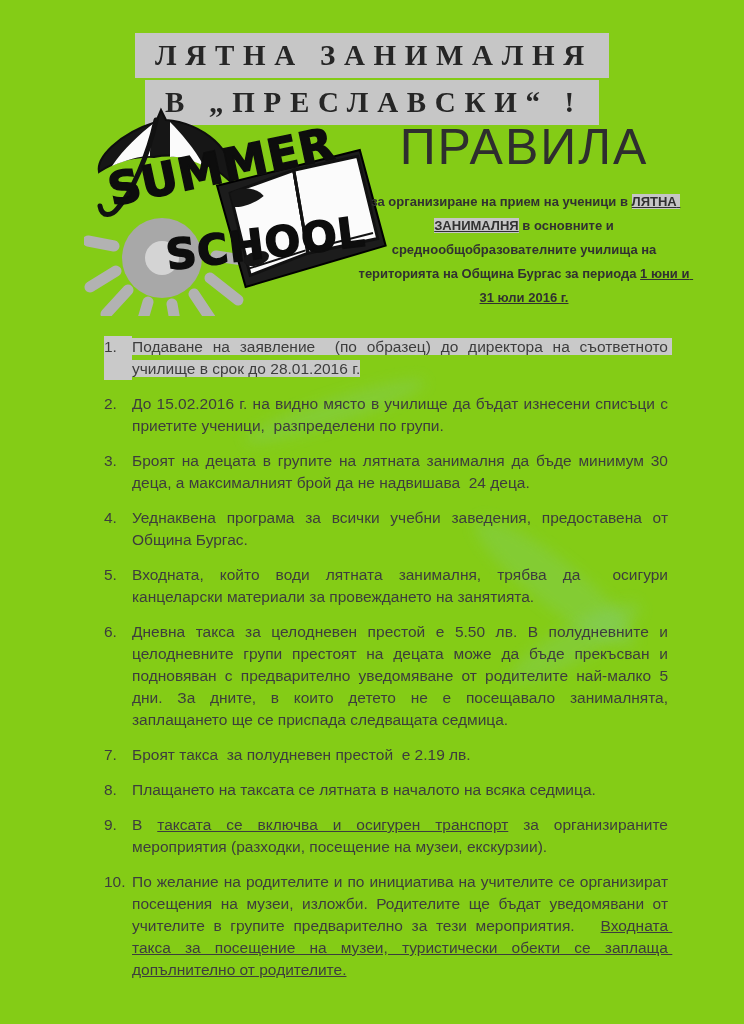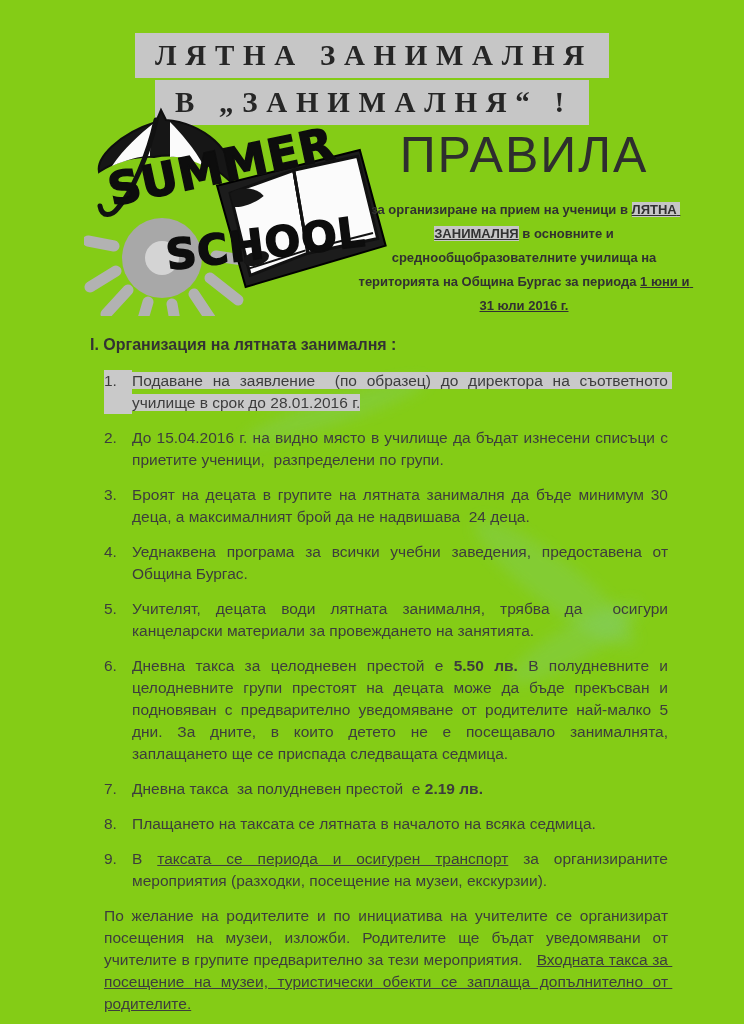--- a/index.html
+++ b/index.html
@@ -12,27 +12,27 @@
   .title-line .hl-band{
     display:inline-block;background:#c6c6c6;color:#262626;
     font-family:"Liberation Serif",serif;font-weight:bold;font-size:29px;
     letter-spacing:0.30em;padding:2px 16px 3px 20px;white-space:nowrap;
   }
 
   
   .logo{position:absolute;top:106px;left:84px;width:306px;height:210px;}
 
   
-  .right-col{position:absolute;top:124px;left:348px;width:352px;text-align:center;}
+  .right-col{position:absolute;top:116px;left:348px;width:352px;text-align:center;}
   .rules-heading{margin:0;font-weight:400;font-size:50px;line-height:62px;letter-spacing:2px;color:#2e2e2e;}
   .subtitle{margin:12px auto 0;width:348px;font-weight:bold;font-size:13px;line-height:24px;color:#313131;}
   .subtitle .seg{white-space:pre-wrap;}
   .seg-underline{text-decoration:underline;}
   .seg-highlight-underline{background:#c6c6c6;text-decoration:underline;}
-  .seg-bold{font-weight:bold;}
+  .seg-bold{font-weight:normal;}
 
   
   .content{position:absolute;top:336px;left:90px;width:578px;}
   .section-heading{margin:0 0 16px 0;font-weight:bold;font-size:16px;color:#333;}
   ol.rules{list-style:none;margin:0;padding:0 0 0 14px;}
   ol.rules li{display:flex;margin:0 0 13px 0;font-size:15.5px;line-height:22px;}
   ol.rules .num{flex:0 0 28px;color:#3d3d3d;}
   ol.rules .body{flex:1;text-align:justify;}
   ol.rules .body .seg{white-space:pre-wrap;}
   ol.rules li.hl .num,
@@ -48,21 +48,21 @@
 <body>
 
 <div class="sheet">
 
   <div class="scan-streak streak-a"></div>
   <div class="scan-streak streak-b"></div>
   <div class="scan-streak streak-c"></div>
 
   <div class="title-block">
     <span class="title-line"><span class="hl-band">ЛЯТНА ЗАНИМАЛНЯ</span></span>
-    <span class="title-line"><span class="hl-band">В „ЗАНИМАЛНЯ“ !</span></span>
+    <span class="title-line"><span class="hl-band">В „ПРЕСЛАВСКИ“ !</span></span>
   </div>
 
   <svg class="logo" viewBox="0 0 306 210" aria-hidden="true">
 
     <g stroke="#b2b2b2" stroke-width="11" stroke-linecap="round">
       <line x1="30" y1="140" x2="4" y2="135"></line>
       <line x1="32" y1="165" x2="6" y2="181"></line>
       <line x1="44" y1="184" x2="22" y2="208"></line>
       <line x1="64" y1="196" x2="54" y2="230"></line>
       <line x1="88" y1="198" x2="94" y2="232"></line>
@@ -97,57 +97,57 @@
     <text transform="translate(28 100) rotate(-12)" font-family="DejaVu Sans, sans-serif" font-size="45" font-weight="900" fill="#0d0d0d" stroke="#0d0d0d" stroke-width="1.5" letter-spacing="1">SUMMER</text>
     <text transform="translate(84 164) rotate(-7)" font-family="DejaVu Sans, sans-serif" font-size="42" font-weight="900" fill="#0d0d0d" stroke="#0d0d0d" stroke-width="1.5" letter-spacing="1">SCHOOL</text>
   </svg>
 
   <div class="right-col">
     <h1 class="rules-heading">ПРАВИЛА</h1>
     <p class="subtitle"><span class="seg seg-plain">за организиране на прием на ученици в </span><span class="seg seg-highlight-underline">ЛЯТНА ЗАНИМАЛНЯ</span><span class="seg seg-plain"> в основните и среднообщобразователните училища на територията на Община Бургас за периода </span><span class="seg seg-underline">1 юни и 31 юли 2016 г.</span></p>
   </div>
 
   <div class="content">
-    <p class="section-heading">I. Организация на лятната занималня :</p>
     <ol class="rules">
         <li class="hl">
           <span class="num">1.</span>
           <span class="body"><span class="seg seg-plain">Подаване на заявление  (по образец) до директора на съответното училище в срок до 28.01.2016 г.</span></span>
         </li>
         <li>
           <span class="num">2.</span>
-          <span class="body"><span class="seg seg-plain">До 15.04.2016 г. на видно място в училище да бъдат изнесени списъци с приетите ученици,  разпределени по групи.</span></span>
+          <span class="body"><span class="seg seg-plain">До 15.02.2016 г. на видно място в училище да бъдат изнесени списъци с приетите ученици,  разпределени по групи.</span></span>
         </li>
         <li>
           <span class="num">3.</span>
           <span class="body"><span class="seg seg-plain">Броят на децата в групите на лятната занималня да бъде минимум 30 деца, а максималният брой да не надвишава  24 деца.</span></span>
         </li>
         <li>
           <span class="num">4.</span>
           <span class="body"><span class="seg seg-plain">Уеднаквена програма за всички учебни заведения, предоставена от Община Бургас.</span></span>
         </li>
         <li>
           <span class="num">5.</span>
-          <span class="body"><span class="seg seg-plain">Учителят, децата води лятната занималня, трябва да  осигури  канцеларски материали за провеждането на занятията.</span></span>
+          <span class="body"><span class="seg seg-plain">Входната, който води лятната занималня, трябва да  осигури  канцеларски материали за провеждането на занятията.</span></span>
         </li>
         <li>
           <span class="num">6.</span>
           <span class="body"><span class="seg seg-plain">Дневна такса за целодневен престой е </span><span class="seg seg-bold">5.50 лв.</span><span class="seg seg-plain"> В полудневните и целодневните групи престоят на децата може да бъде прекъсван и подновяван с предварително уведомяване от родителите най-малко 5 дни. За дните, в които детето не е посещавало занималнята, заплащането ще се приспада следващата седмица.</span></span>
         </li>
         <li>
           <span class="num">7.</span>
-          <span class="body"><span class="seg seg-plain">Дневна такса  за полудневен престой  е </span><span class="seg seg-bold">2.19 лв.</span></span>
+          <span class="body"><span class="seg seg-plain">Броят такса  за полудневен престой  е </span><span class="seg seg-bold">2.19 лв.</span></span>
         </li>
         <li>
           <span class="num">8.</span>
           <span class="body"><span class="seg seg-plain">Плащането на таксата се лятната в началото на всяка седмица.</span></span>
         </li>
         <li>
           <span class="num">9.</span>
-          <span class="body"><span class="seg seg-plain">В </span><span class="seg seg-underline">таксата се периода и осигурен транспорт</span><span class="seg seg-plain"> за организираните  мероприятия (разходки, посещение на музеи, екскурзии).</span></span>
+          <span class="body"><span class="seg seg-plain">В </span><span class="seg seg-underline">таксата се включва и осигурен транспорт</span><span class="seg seg-plain"> за организираните  мероприятия (разходки, посещение на музеи, екскурзии).</span></span>
         </li>
         <li>
+          <span class="num">10.</span>
           <span class="body"><span class="seg seg-plain">По желание на родителите и по инициатива на учителите се организират посещения на музеи, изложби. Родителите ще бъдат уведомявани от учителите в групите предварително за тези мероприятия.   </span><span class="seg seg-underline">Входната такса за посещение на музеи, туристически обекти се заплаща допълнително от родителите.</span></span>
         </li>
       </ol>
   </div>
 
 </div>
 
 </body></html>

